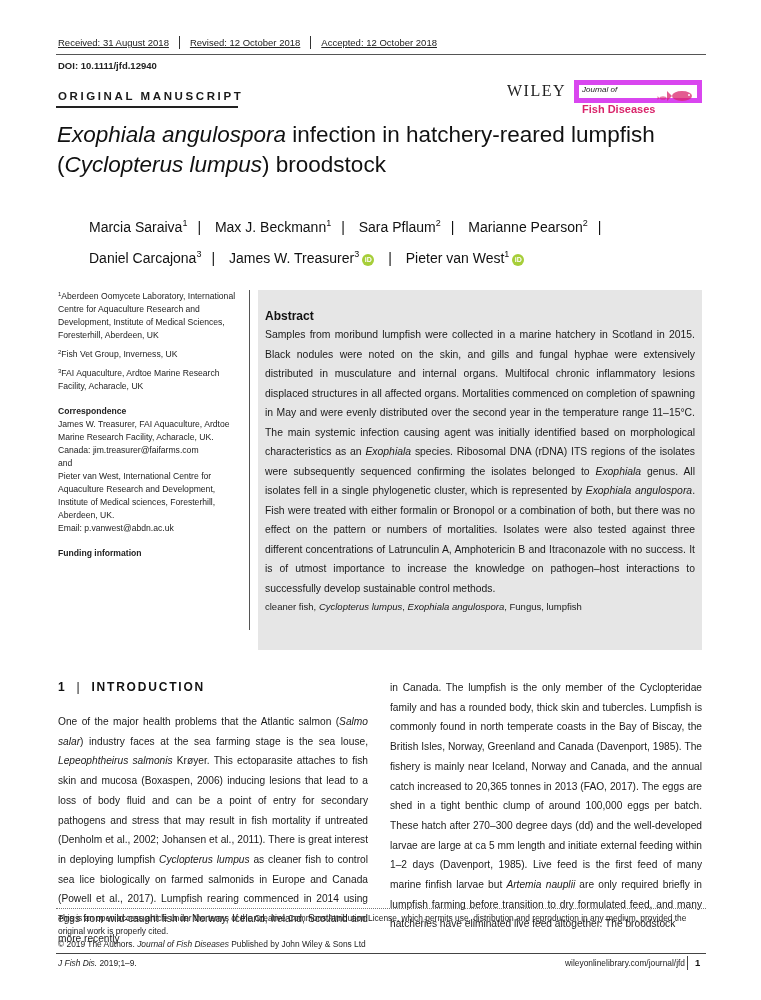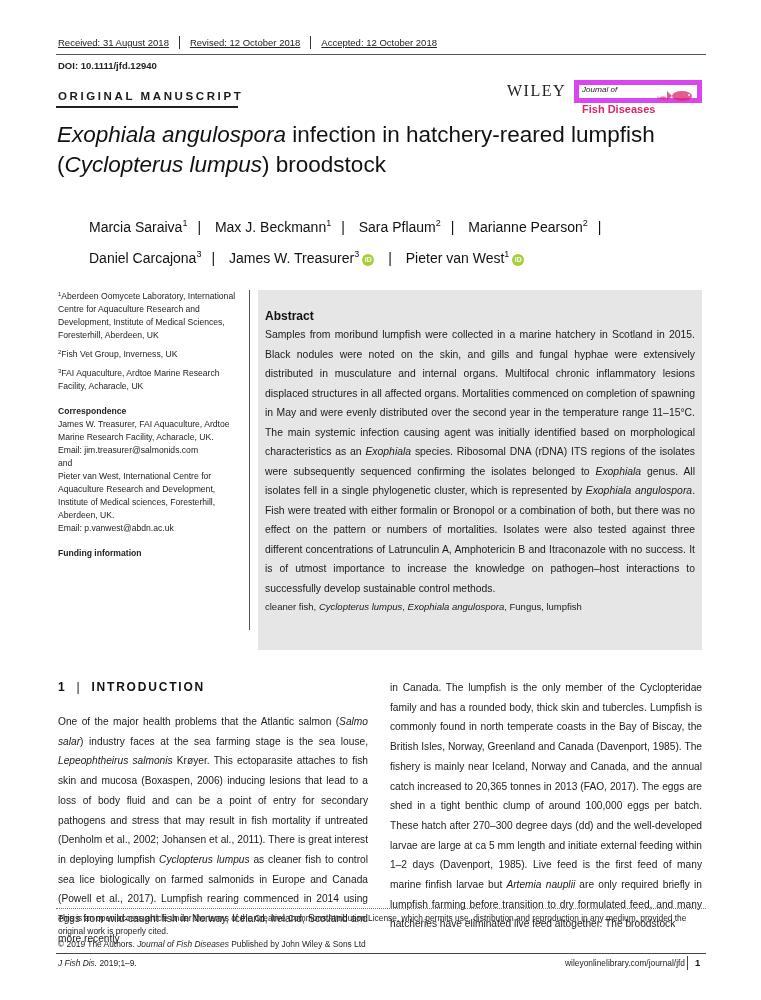--- a/index.html
+++ b/index.html
@@ -104,21 +104,21 @@
   <span><span>Pieter van West</span><sup>1</sup></span><span class="orcid">iD</span>
 </div>
 
 <div class="abs leftcol">
   <p><sup>1</sup><span>Aberdeen Oomycete Laboratory, International Centre for Aquaculture Research and Development, Institute of Medical Sciences, Foresterhill, Aberdeen, UK</span></p>
   <p><sup>2</sup><span>Fish Vet Group, Inverness, UK</span></p>
   <p><sup>3</sup><span>FAI Aquaculture, Ardtoe Marine Research Facility, Acharacle, UK</span></p>
   <h4>Correspondence</h4>
   <div>
     <div>James W. Treasurer, FAI Aquaculture, Ardtoe Marine Research Facility, Acharacle, UK.</div>
-    <div>Email: jim.treasurer@salmonids.com</div>
+    <div>Canada: jim.treasurer@faifarms.com</div>
     <div>and</div>
     <div>Pieter van West, International Centre for Aquaculture Research and Development, Institute of Medical sciences, Foresterhill, Aberdeen, UK.</div>
     <div>Email: p.vanwest@abdn.ac.uk</div>
   </div>
   <h4>Funding information</h4>
 </div>
 <div class="abs leftcol-rule"></div>
 
 <div class="abs abstract">
   <h3>Abstract</h3>

